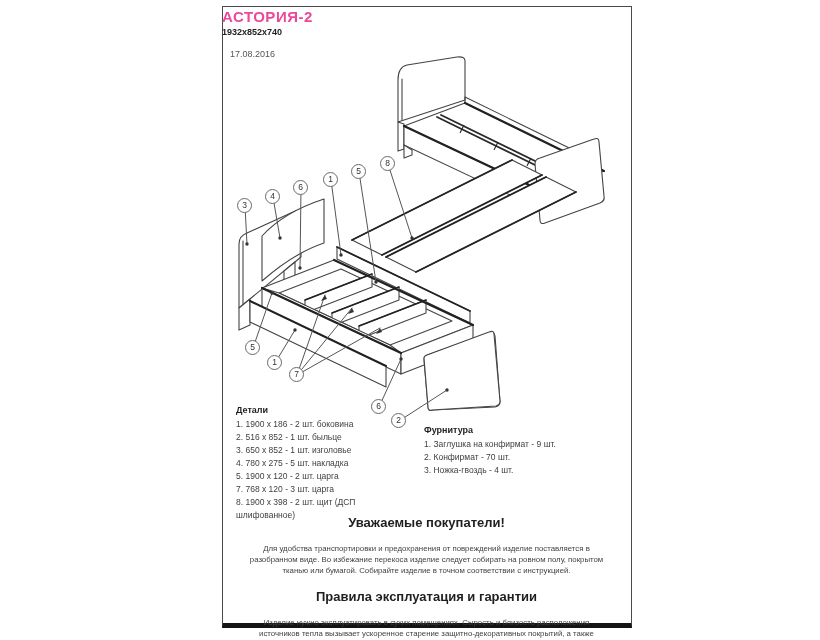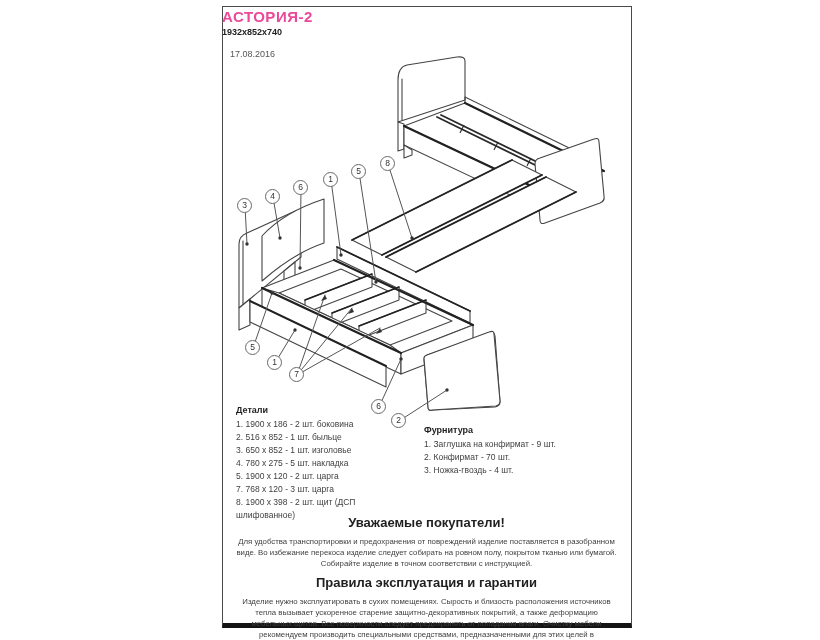--- a/index.html
+++ b/index.html
@@ -17,21 +17,21 @@
            background:#fff;font-size:8.5px;line-height:13px;text-align:center;color:#333;}
   .list{position:absolute;font-size:8.5px;line-height:13px;color:#3f3f3f;}
   .list .ltitle{font-weight:bold;color:#1f1f1f;font-size:9px;margin-bottom:1px;}
   #parts{left:236px;top:404px;width:180px;}
   #parts .ltitle{width:130px;}
   #hardware{left:424px;top:424px;width:165px;}
   #hardware .ltitle{width:115px;}
   #notices{position:absolute;left:228px;top:517px;width:397px;text-align:center;
            font-size:7.8px;line-height:11px;color:#3f3f3f;}
   #notices .ntitle{font-weight:bold;font-size:13px;color:#1f1f1f;}
-  #notices p{margin:8px;}
+  #notices p{margin:15px;}
 </style>
 </head>
 <body>
 
 <div id="page">
   <div id="doc"></div>
 
   <div class="date">17.08.2016</div>
   <div class="title">АСТОРИЯ-2</div>
   <div class="dims">1932x852x740</div>

